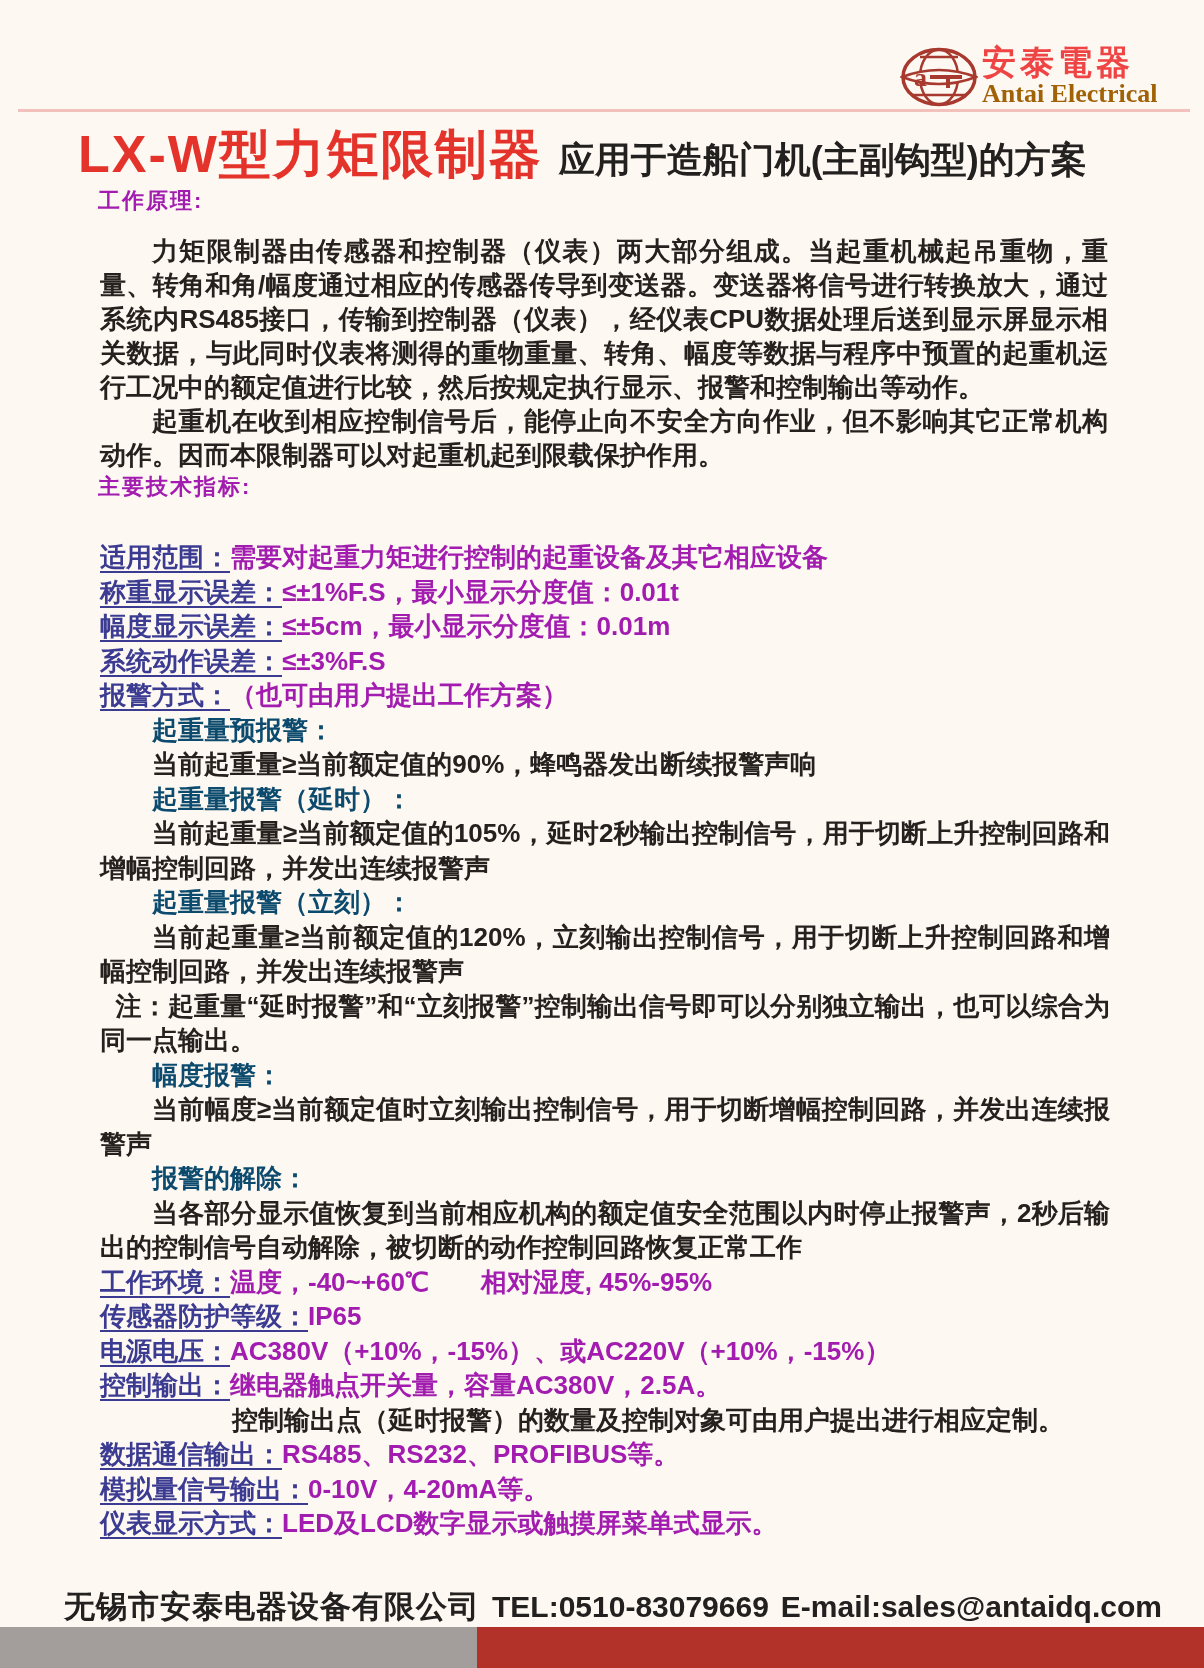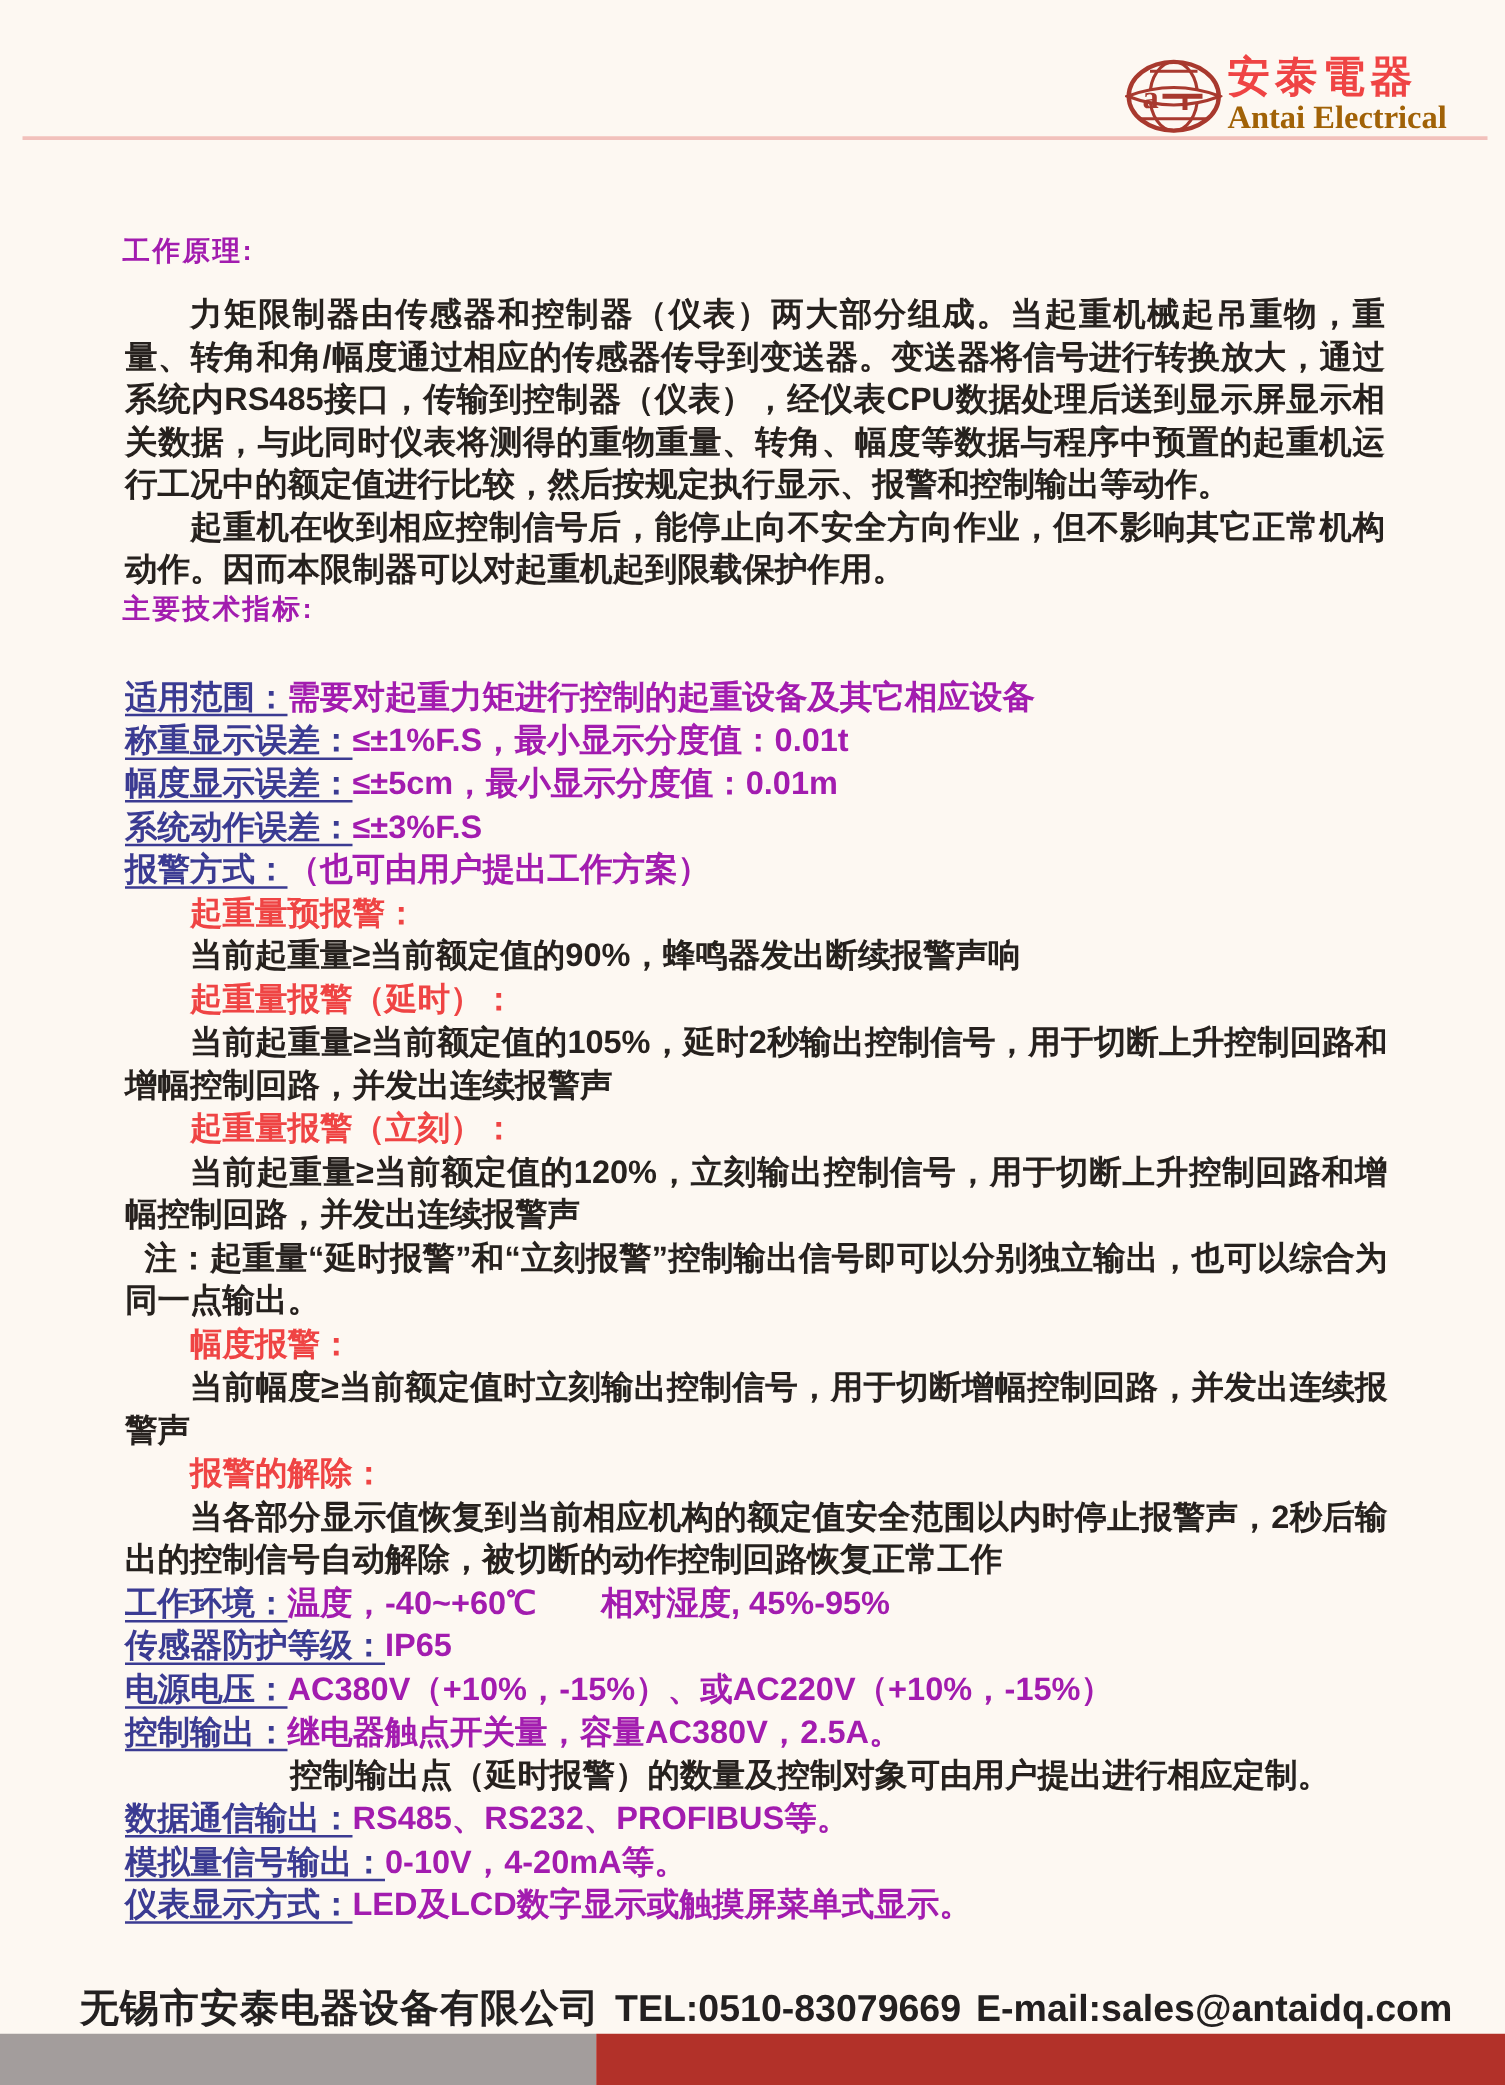--- a/index.html
+++ b/index.html
@@ -102,21 +102,21 @@
     line-height: 34.5px;
     font-weight: bold;
   }
   .spec-label {
     color: #3b3b92;
     text-decoration: underline;
     text-underline-offset: 5px;
     text-decoration-thickness: 2px;
   }
   .spec-text { color: #a21caf; }
-  .spec-subhead { color: #ef4444; padding-left: 52px; }
+  .spec-subhead { color: #0c4a6e; padding-left: 52px; }
   .spec-para { text-indent: 2em; text-align: justify; }
   .spec-note { text-indent: 0.6em; text-align: justify; }
   .spec-cont { padding-left: 132px; }
 
   
   .footer-text {
     position: absolute;
     top: 1586px;
     left: 64px;
     display: flex;
@@ -154,20 +154,24 @@
       <line x1="30" y1="30" x2="62" y2="30" stroke="#a8392e" stroke-width="4"></line>
       <line x1="48" y1="30" x2="48" y2="41" stroke="#a8392e" stroke-width="4"></line>
     </svg>
     <div class="logo-text">
       <div class="logo-cn">安泰電器</div>
       <div class="logo-en">Antai Electrical</div>
     </div>
   </div>
   <div class="header-rule"></div>
 
+  <div class="title-row">
+    <span class="title-main">LX-W型力矩限制器</span>
+    <span class="title-sub">应用于造船门机(主副钩型)的方案</span>
+  </div>
 
   <div class="section-heading wp-heading">工作原理:</div>
   <div class="wp-body">
     <p>力矩限制器由传感器和控制器（仪表）两大部分组成。当起重机械起吊重物，重量、转角和角/幅度通过相应的传感器传导到变送器。变送器将信号进行转换放大，通过系统内RS485接口，传输到控制器（仪表），经仪表CPU数据处理后送到显示屏显示相关数据，与此同时仪表将测得的重物重量、转角、幅度等数据与程序中预置的起重机运行工况中的额定值进行比较，然后按规定执行显示、报警和控制输出等动作。</p>
     <p>起重机在收到相应控制信号后，能停止向不安全方向作业，但不影响其它正常机构动作。因而本限制器可以对起重机起到限载保护作用。</p>
   </div>
 
   <div class="section-heading ts-heading">主要技术指标:</div>
   <div class="ts-body">
 

